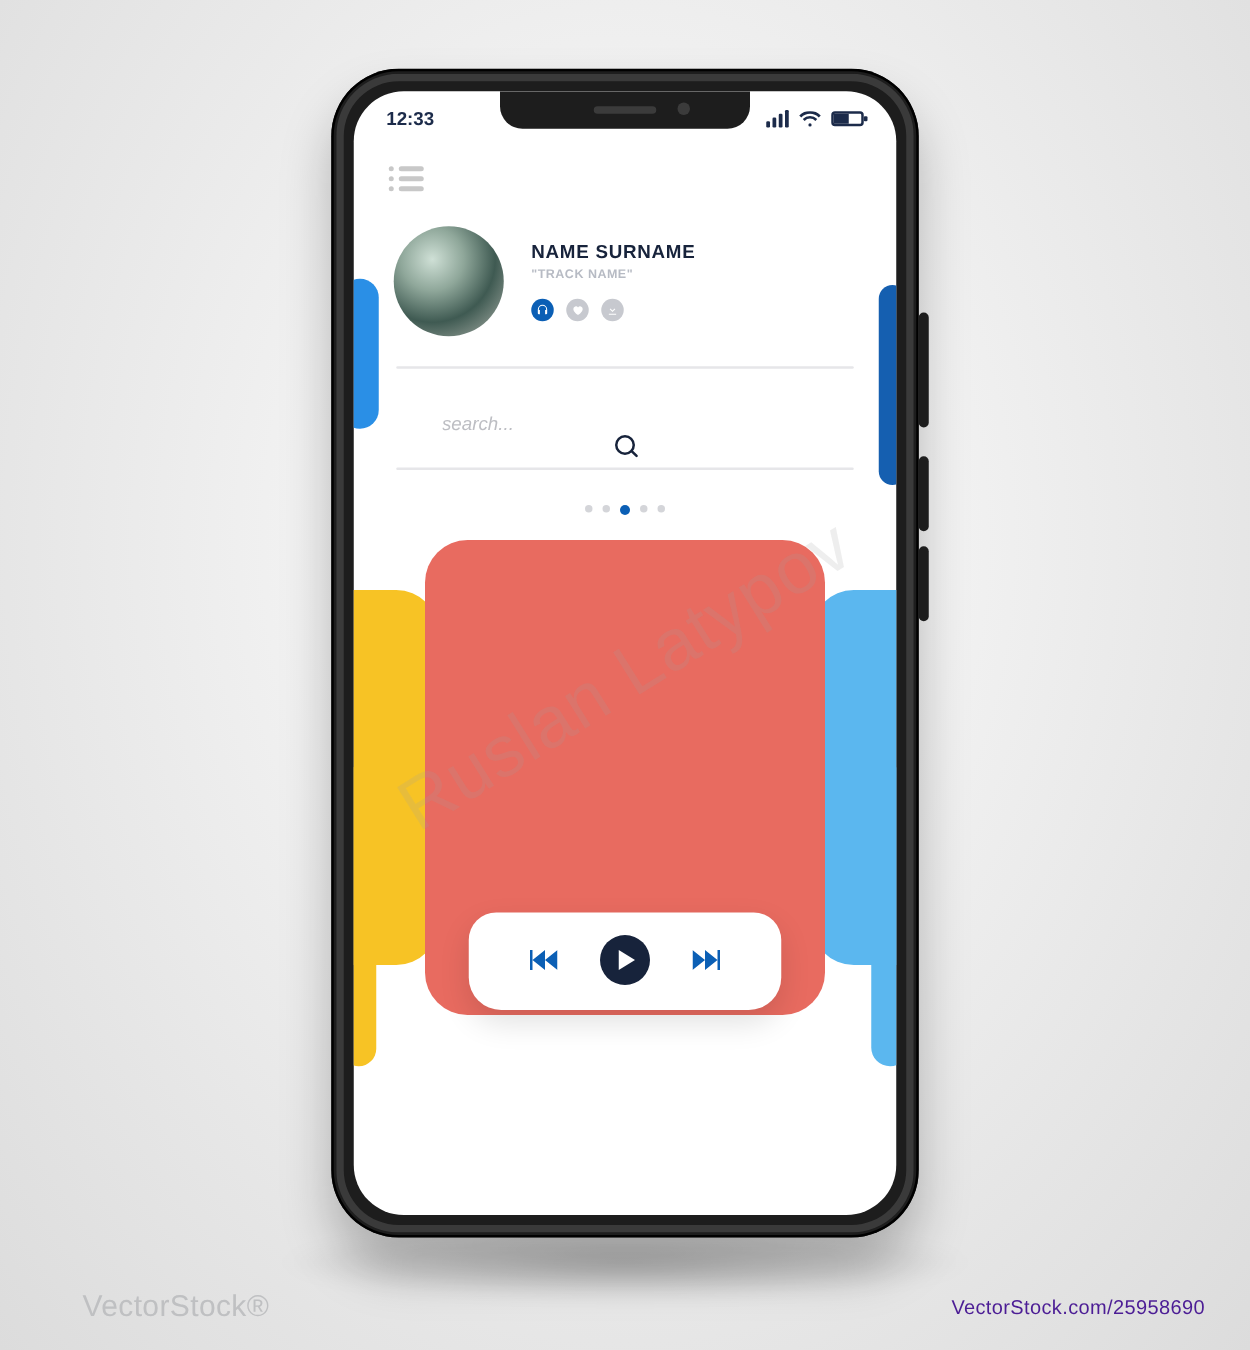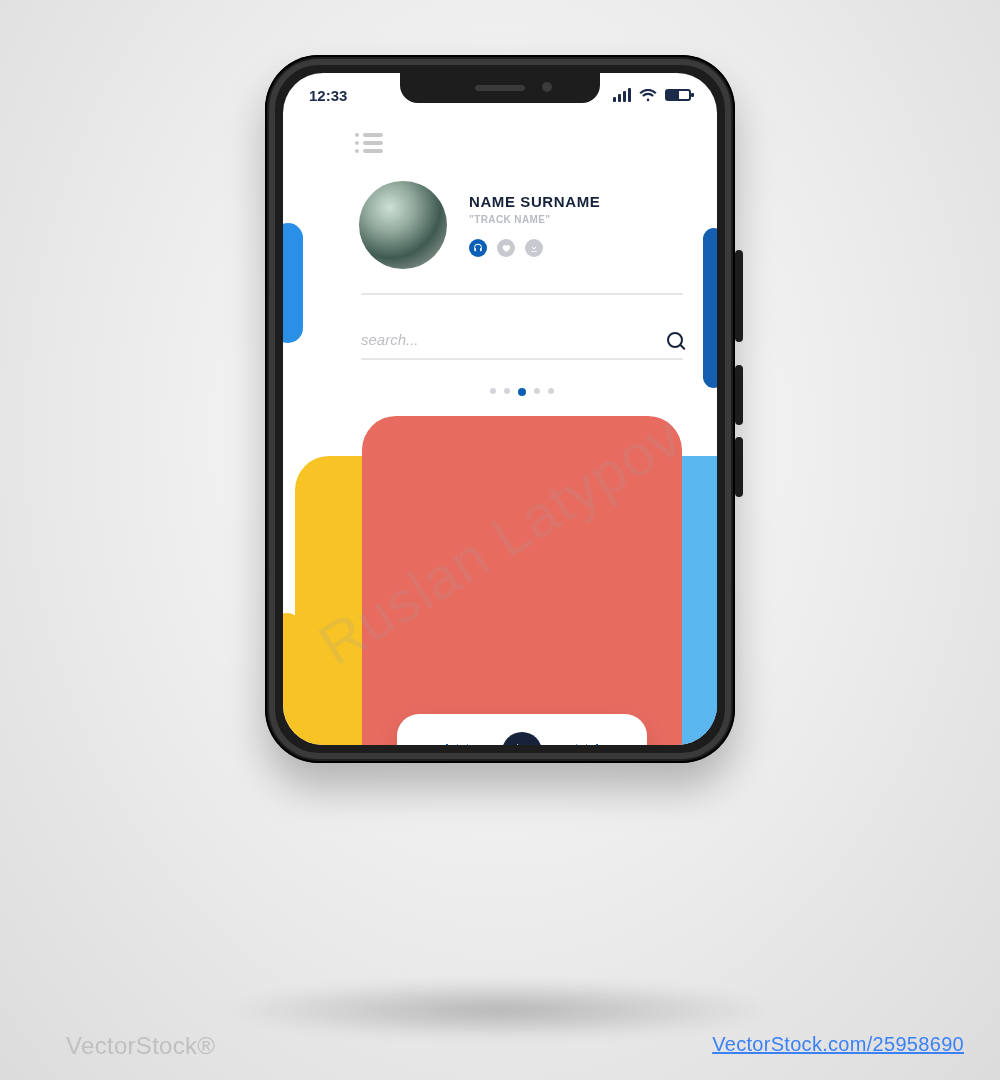--- a/index.html
+++ b/index.html
@@ -13,21 +13,21 @@
   .stage { position:absolute; inset:0; }
   .shadow-floor{
     position:absolute; left:50%; bottom:40px; transform:translateX(-50%);
     width:560px; height:60px; background:radial-gradient(ellipse at center, rgba(0,0,0,.22) 0%, rgba(0,0,0,0) 70%);
     filter: blur(6px);
   }
 
   
   .phone{
     position:absolute; left:50%; top:55px; transform:translateX(-50%);
-    width:470px; height:708px;
+    width:470px; height:935px;
     background:#1d1d1d;
     border-radius:54px;
     box-shadow: 0 25px 40px rgba(0,0,0,.25), inset 0 0 0 2px #000;
     padding:18px;
   }
   .phone::before{ 
     content:""; position:absolute; inset:4px; border-radius:50px;
     box-shadow: inset 0 0 0 6px #3a3a3a;
     pointer-events:none;
   }
@@ -68,42 +68,42 @@
   .status-right{ display:flex; align-items:center; gap:8px; }
   .sig-bars{ display:flex; align-items:flex-end; gap:2px;}
   .sig-bars span{ width:3px; background:#1c2b4a; border-radius:1px;}
   .sig-bars span:nth-child(1){height:5px;} .sig-bars span:nth-child(2){height:8px;}
   .sig-bars span:nth-child(3){height:11px;} .sig-bars span:nth-child(4){height:14px;}
   .battery{ width:26px; height:12px; border:2px solid #1c2b4a; border-radius:3px; position:relative;}
   .battery::after{content:""; position:absolute; right:-5px; top:2px; width:3px; height:4px; background:#1c2b4a; border-radius:1px;}
   .battery i{ display:block; width:55%; height:100%; background:#1c2b4a;}
 
   
-  .content{ position:absolute; inset:0; padding:54px 28px 24px; z-index:5;margin-left:44px;}
+  .content{ position:absolute; inset:0; padding:54px 28px 24px; z-index:5;}
   .menu-icon{ width:28px; height:20px; display:flex; flex-direction:column; justify-content:space-between; cursor:pointer; margin-top:6px;}
   .menu-icon div{ height:4px; background:#c8c8c8; border-radius:3px; position:relative;}
   .menu-icon div::before{content:""; position:absolute; left:-8px; top:0; width:4px; height:4px; background:#c8c8c8; border-radius:50%;}
   .menu-icon{ padding-left:8px;}
 
   .profile-row{ display:flex; align-items:center; gap:22px; margin-top:28px; padding:0 4px;}
   .avatar{
     width:88px; height:88px; border-radius:50%;
     background: radial-gradient(circle at 35% 30%, #cfe0d6 0%, #8fa79a 30%, #3f5a52 60%, #77877f 80%, #b6c0ba 100%);
     flex:0 0 auto;
   }
   .profile-text{ display:flex; flex-direction:column; gap:4px;}
   .name{ font-size:15px; font-weight:800; letter-spacing:.6px; color:#17233b;}
   .track{ font-size:10px; font-weight:700; letter-spacing:.4px; color:#b7bbc4;}
   .mini-actions{ display:flex; gap:10px; margin-top:10px;}
   .mini{ width:18px; height:18px; border-radius:50%; display:flex; align-items:center; justify-content:center; font-size:10px; color:#fff;}
   .mini.blue{ background:#0b5fb5;}
   .mini.grey{ background:#c7c9cf;}
   .thin-line{ height:2px; background:#e6e6e9; border-radius:2px; margin:24px 6px 0;}
 
-  .search-row{ display:flex; align-items:center; justify-content:space-between; margin:36px 6px 0;}
+  .search-row{ display:flex; align-items:center; justify-content:flex-end; margin:36px 6px 0;flex-direction:column;}
   .search-row input{
     border:none; outline:none; background:transparent; font-size:15px; color:#333; width:80%;
   }
   .search-row input::placeholder{ color:#bdbec3; font-style:italic;}
   .s-icon{ width:16px; height:16px; border:2px solid #17233b; border-radius:50%; position:relative;}
   .s-icon::after{content:""; position:absolute; width:7px; height:2px; background:#17233b; right:-5px; bottom:-2px; transform:rotate(45deg); border-radius:2px;}
 
   .dots{ display:flex; justify-content:center; gap:8px; margin-top:28px;}
   .dots span{ width:6px; height:6px; border-radius:50%; background:#d4d5d9;}
   .dots span.on{ background:#0b5fb5; width:8px; height:8px;}
@@ -127,21 +127,21 @@
   .play{
     width:40px; height:40px; border-radius:50%; background:#17233b;
     display:flex; align-items:center; justify-content:center; cursor:pointer;
   }
   .play::before{
     content:""; width:0; height:0; border-left:13px solid #fff; border-top:8px solid transparent; border-bottom:8px solid transparent; margin-left:3px;
   }
 
   
   .wm-bl{ position:absolute; left:36px; bottom:20px; font-size:24px; color:#bfc0c2; letter-spacing:.3px; font-weight:400;margin-left:30px;}
-  .wm-br{ position:absolute; right:36px; bottom:24px; font-size:20px; color:#3b82f6; letter-spacing:.3px; font-weight:400;text-decoration:underline;}
+  .wm-br{ position:absolute; right:36px; bottom:24px; font-size:16px; color:#4c1d95; letter-spacing:.3px; font-weight:400;}
   .diag{
     position:absolute; left:50%; top:50%; transform:translate(-50%,-50%) rotate(-32deg);
     font-size:58px; color:rgba(160,160,160,.18); font-weight:400; letter-spacing:1px;
     white-space:nowrap; pointer-events:none;
   }
 </style>
 </head>
 <body>
 
 <div class="stage">

